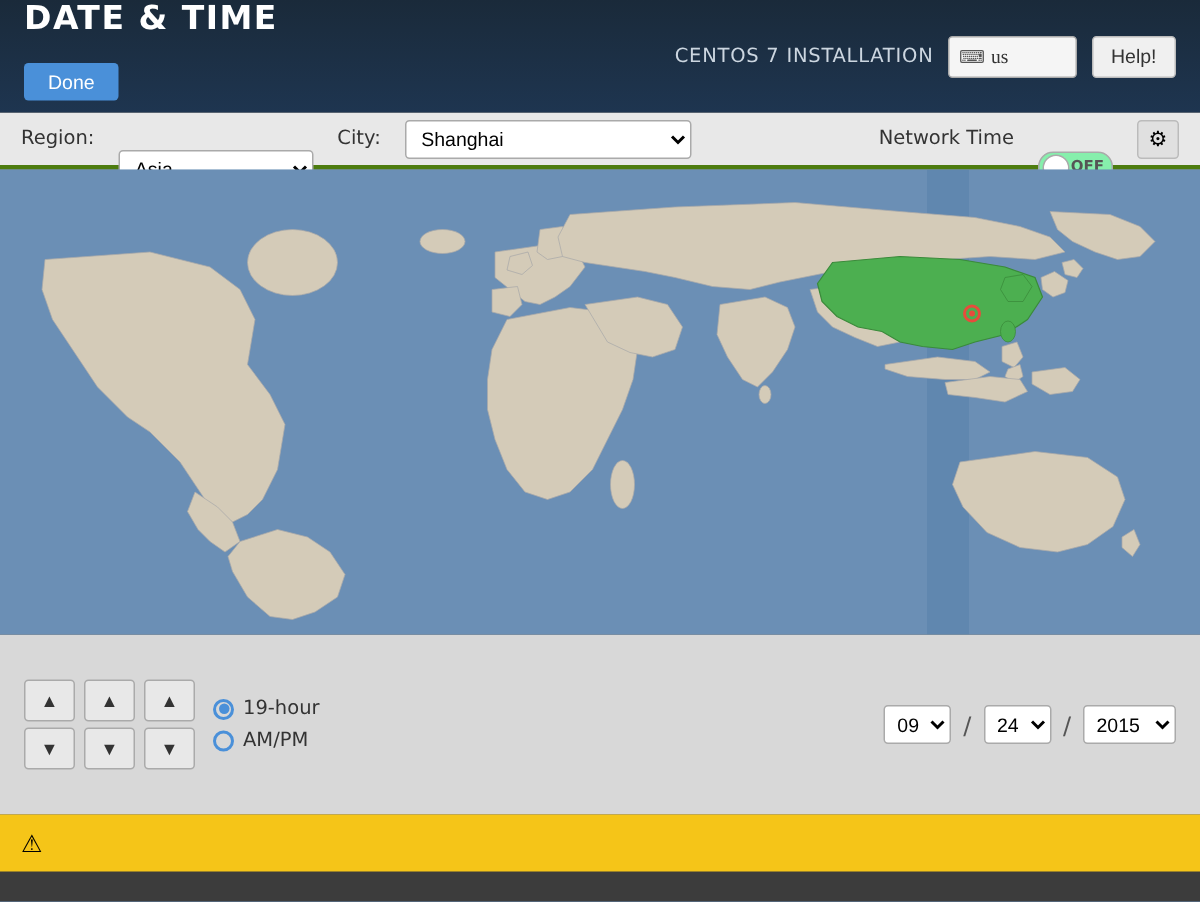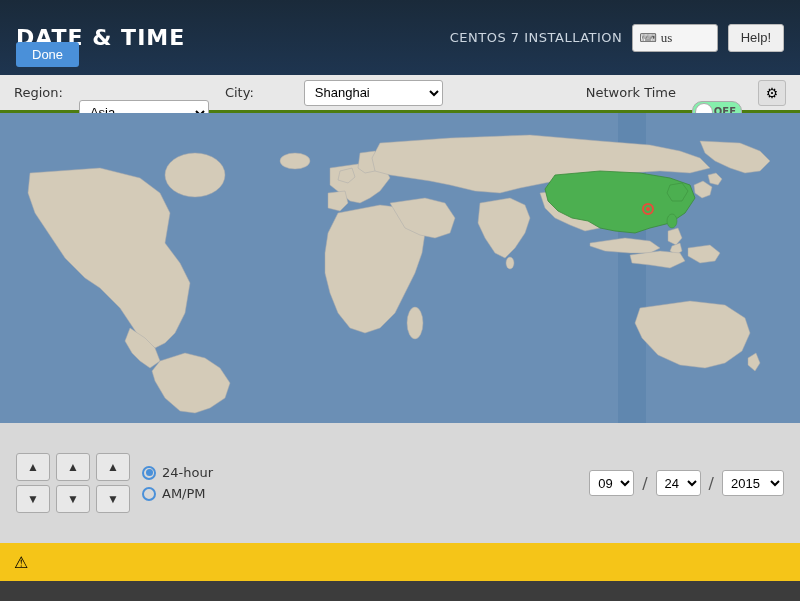--- a/index.html
+++ b/index.html
@@ -3,21 +3,20 @@
   <meta charset="utf-8">
   <style>
     * { box-sizing: border-box; margin: 0; padding: 0; }
     body { width: 800px; height: 601px; font-family: 'DejaVu Sans', Arial, sans-serif; background: #3c3c3c; overflow: hidden; }
 
     
     #header {
       background: linear-gradient(180deg, #1a2a3a 0%, #1e3550 100%);
       height: 75px;
       display: flex;
-      align-items: center;
       padding: 0 16px;
       position: relative;
     }
     #header-left { flex: 1; }
     #page-title {
       color: #ffffff;
       font-size: 22px;
       font-weight: bold;
       letter-spacing: 1px;
     }
@@ -91,21 +90,21 @@
     .dropdown-select {
       height: 26px;
       font-size: 13px;
       border: 1px solid #aaa;
       border-radius: 3px;
       background: white;
       padding: 0 6px;
       cursor: pointer;
     }
     #region-select { width: 130px; margin-top: 40px; }
-    #city-select { width: 139px; margin-left: 34px; }
+    #city-select { width: 191px; }
     #network-time-label {
       font-size: 13px;
       color: #333;
       margin-left: auto;
     }
     #ntp-toggle {
       display: flex;
       align-items: center;
       background: #86efac;
       border-radius: 10px;
@@ -413,21 +412,21 @@
       </button>
       <button class="spinner-btn">
         <span>▼</span>
       </button>
     </div>
   </div>
 
   <div id="format-options">
     <div class="radio-row">
       <div class="radio-btn selected"></div>
-      <span>24-hour</span>
+      <span>19-hour</span>
     </div>
     <div class="radio-row">
       <div class="radio-btn"></div>
       <span>AM/PM</span>
     </div>
   </div>
 
   <div id="date-spinners">
     <select class="date-select">
       <option>01</option><option>02</option><option>03</option><option>04</option>

